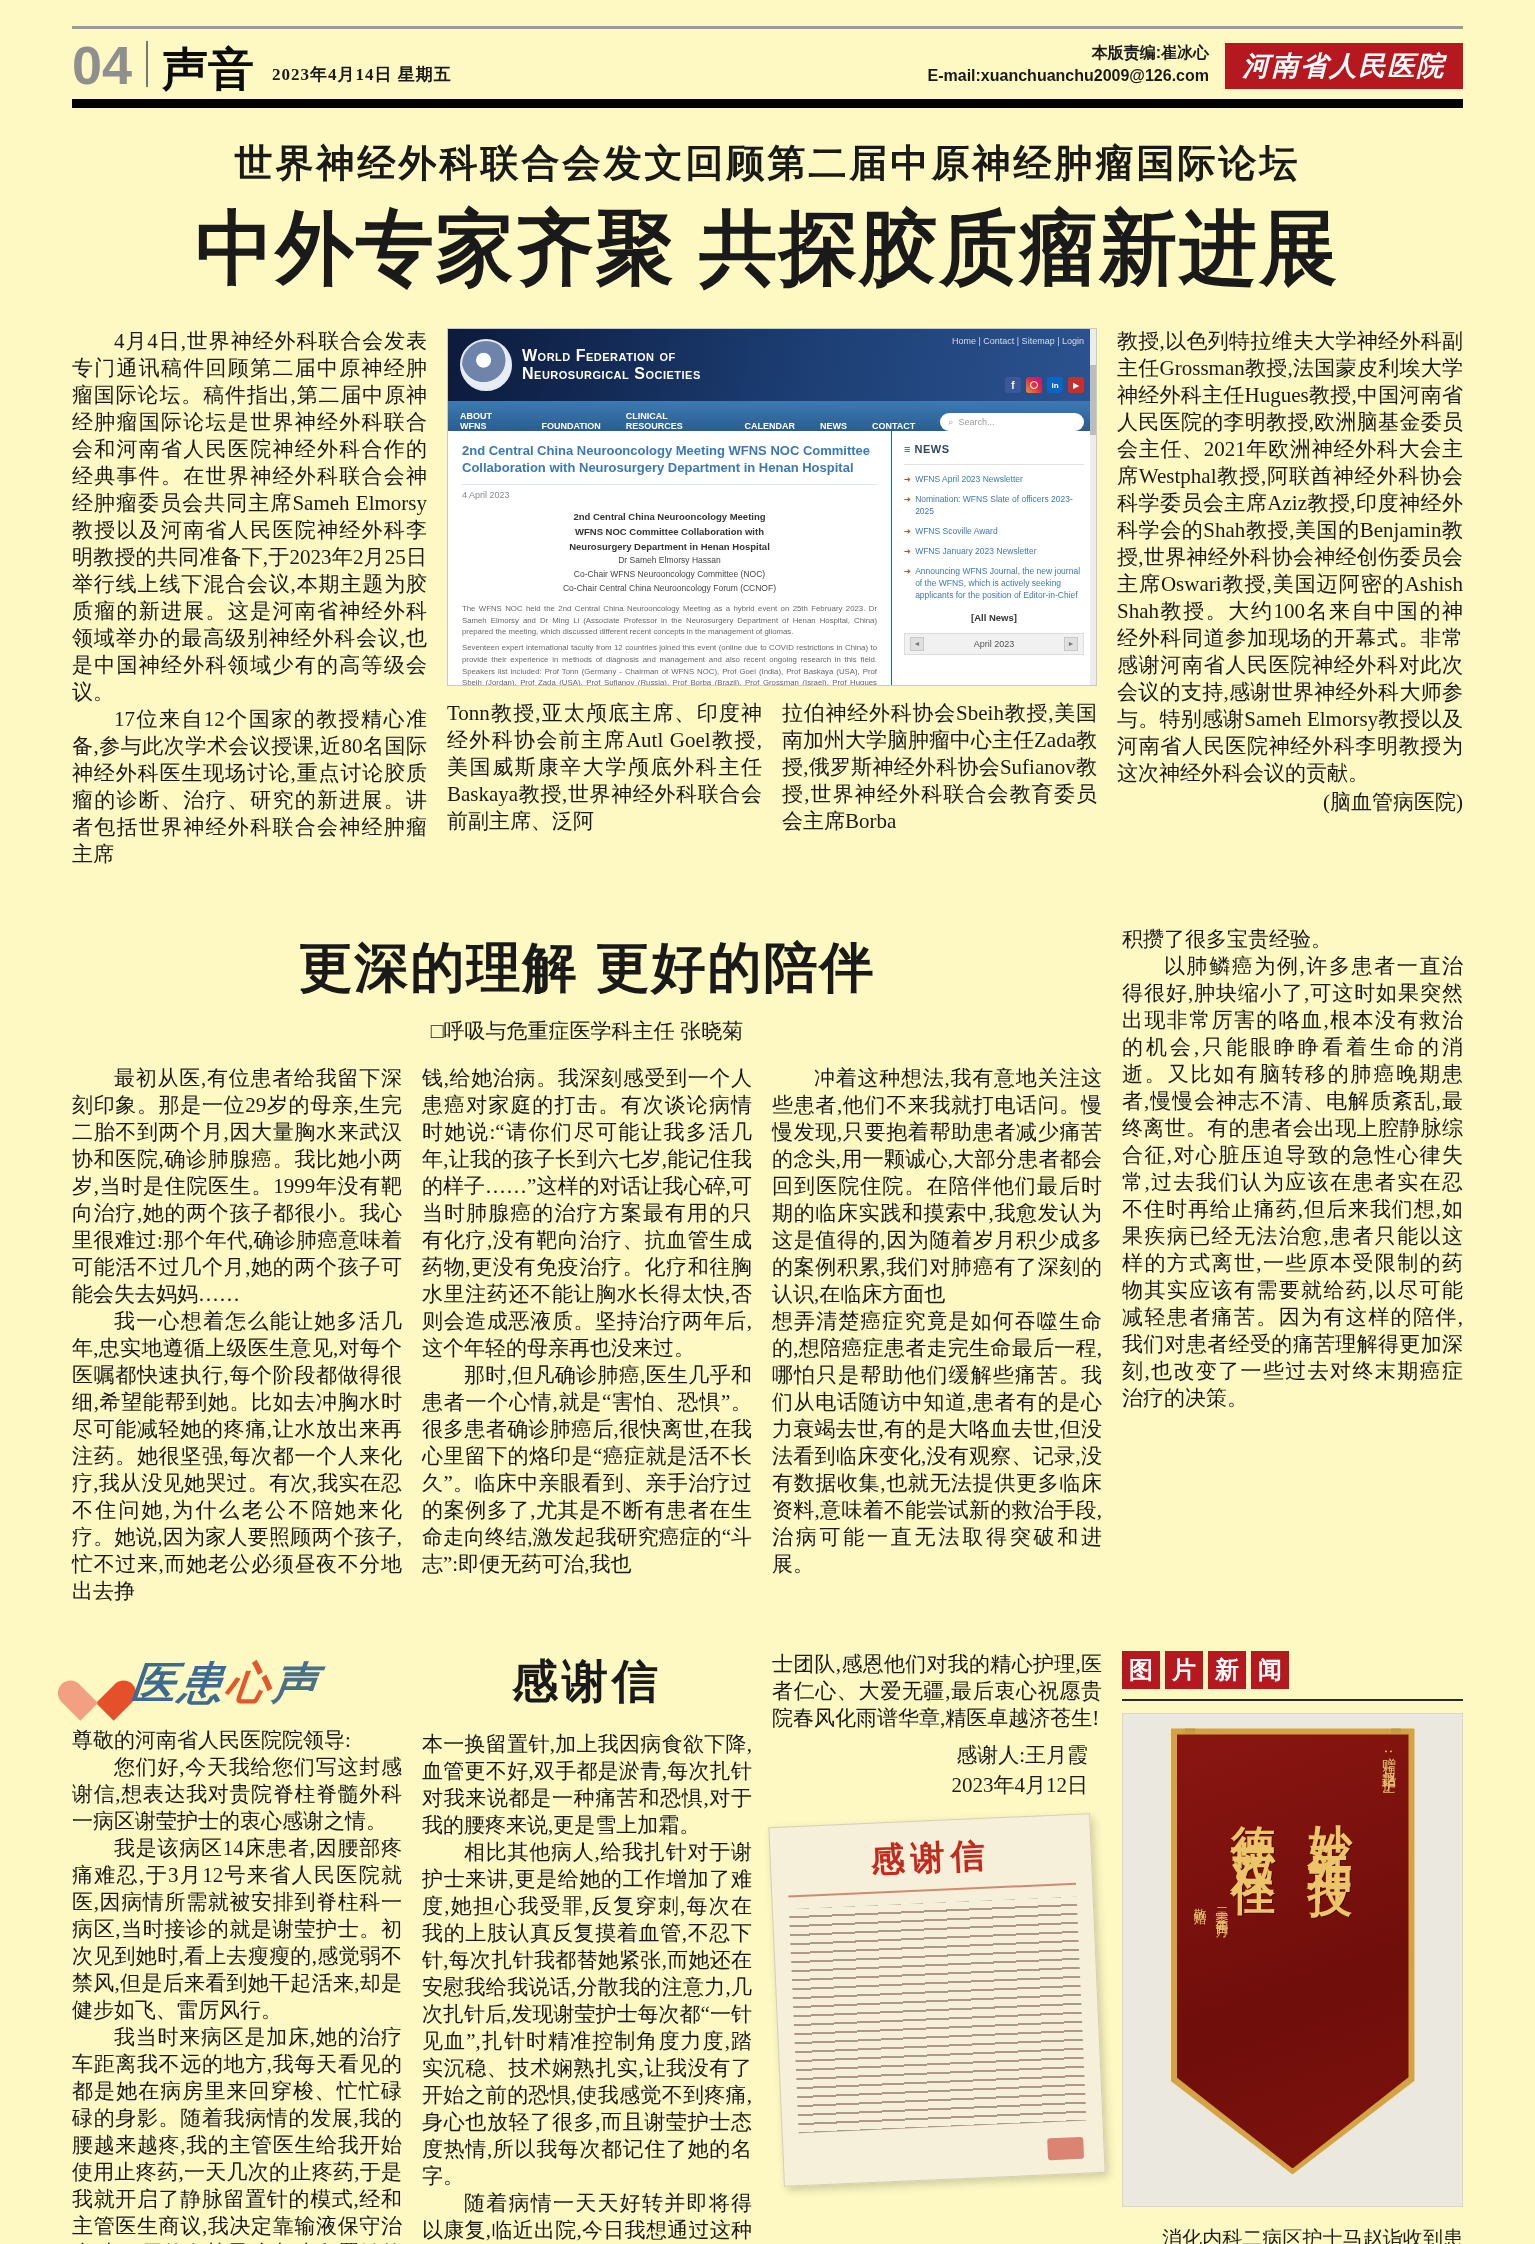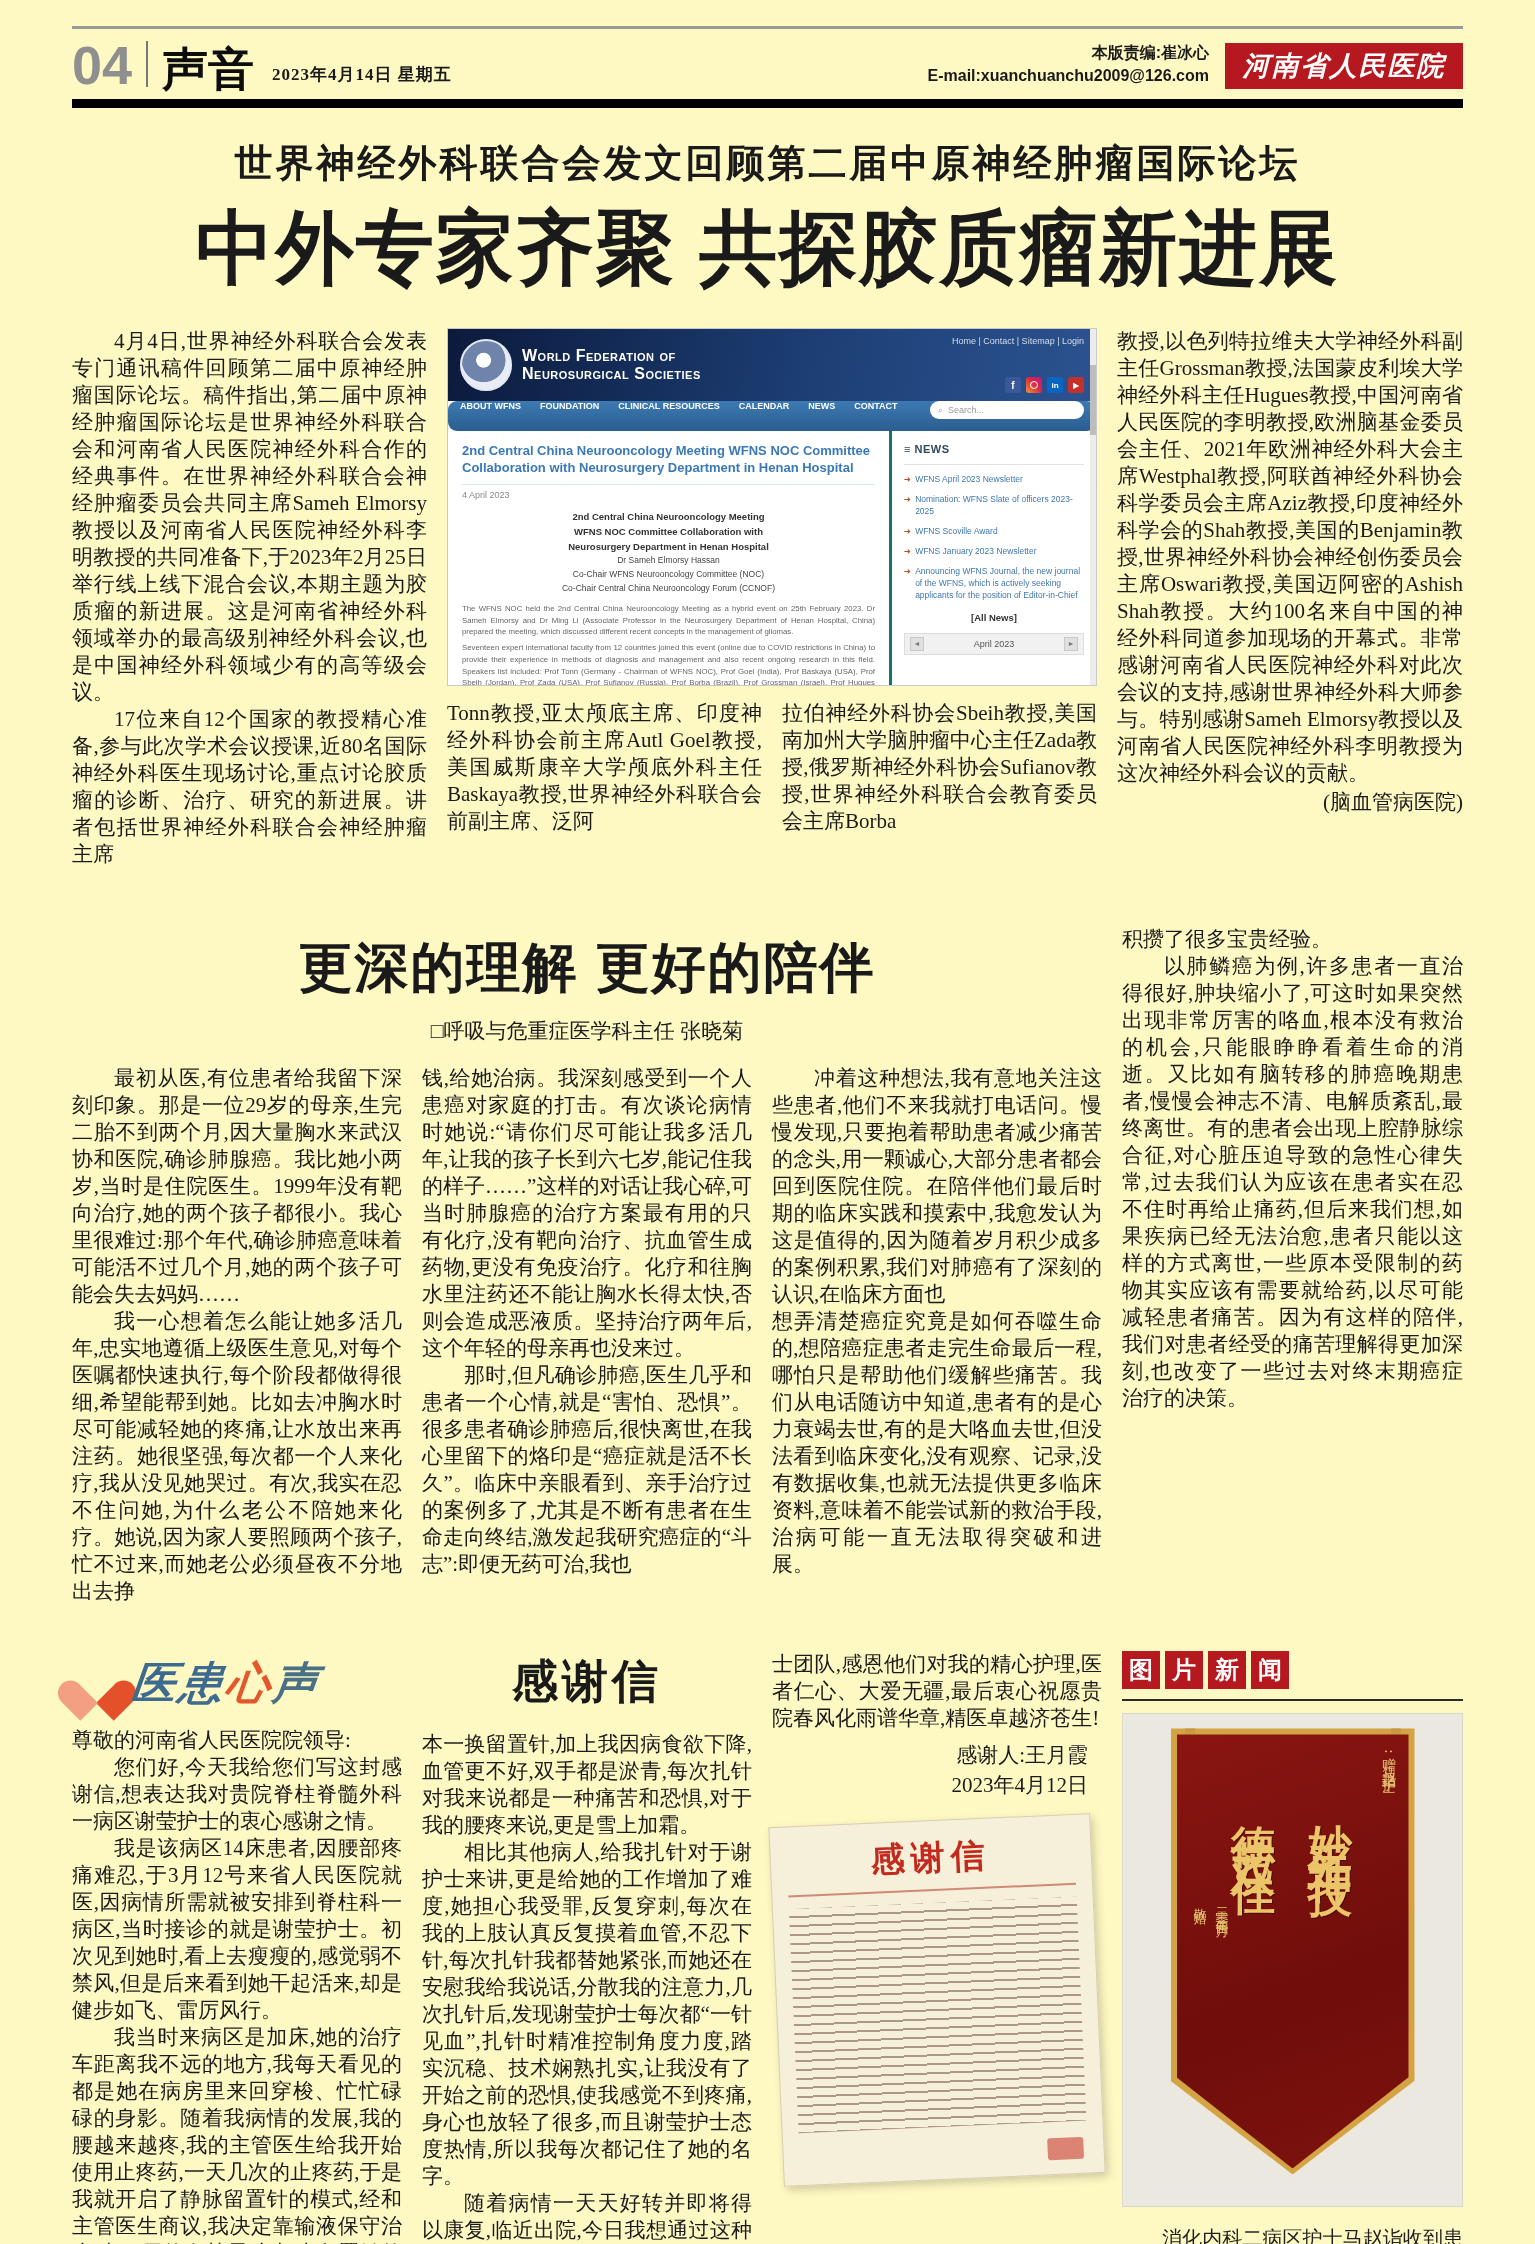--- a/index.html
+++ b/index.html
@@ -34,33 +34,33 @@
   .ws-logo{width:48px;height:48px;border-radius:50%;flex:none;border:2px solid #e3e9f4;background:radial-gradient(circle at 45% 40%,#ffffff 0 18%,#6e84ab 20% 55%,#e8edf5 57%);margin-right:10px;}
   .ws-brand{font-size:16px;font-weight:bold;line-height:1.12;font-variant:small-caps;letter-spacing:.5px;}
   .ws-toplinks{position:absolute;top:7px;right:12px;font-size:9px;color:#d4ddeb;}
   .ws-social{position:absolute;bottom:8px;right:12px;display:flex;gap:5px;}
   .ws-soc{width:16px;height:16px;border-radius:3px;color:#fff;font-size:10px;font-weight:bold;display:flex;align-items:center;justify-content:center;}
   .soc-fb{background:#3b5998;}
   .soc-ig{background:linear-gradient(45deg,#f09433,#dc2743 55%,#bc1888);position:relative;}
   .soc-ig::after{content:"";position:absolute;inset:4px;border:1.5px solid #fff;border-radius:4px;}
   .soc-in{background:#0a66c2;font-size:8px;}
   .soc-yt{background:#c4302b;font-size:8px;}
-  .ws-nav{height:30px;background:linear-gradient(#3d7ab3,#2a5d8f);display:flex;align-items:flex-start;gap:19px;padding:0 12px;color:#fff;font-size:9px;font-weight:bold;flex:none;border-radius:9px;}
+  .ws-nav{height:30px;background:linear-gradient(#3d7ab3,#2a5d8f);display:flex;align-items:flex-end;gap:25px;padding:0 12px;color:#fff;font-size:9px;font-weight:bold;flex:none;}
   .ws-search{margin-left:auto;width:138px;height:18px;background:#fff;border-radius:10px;display:flex;align-items:center;gap:5px;padding:0 8px;color:#9a9a9a;font-size:9px;font-weight:normal;}
   .ws-body{flex:1;display:flex;min-height:0;}
   .ws-main{flex:1;padding:12px 14px 8px;}
   .ws-title{color:#3a79b8;font-size:13px;font-weight:bold;line-height:1.3;}
   .ws-title-rule{height:1px;background:#dde7f1;margin:7px 0 5px;}
   .ws-date{font-size:9px;color:#8a8a8a;margin-bottom:10px;}
   .ws-center{text-align:center;color:#333;}
   .ws-center .hl{font-size:9.5px;font-weight:bold;line-height:1.55;}
   .ws-center .sl{font-size:8.5px;line-height:1.6;color:#444;}
   .ws-paras{margin-top:8px;font-size:7.8px;color:#666;text-align:justify;line-height:1.5;}
   .ws-paras p{margin:0 0 4px;}
-  .ws-side{width:180px;border-left:3px solid #0f766e;padding:12px 12px 0;position:relative;}
+  .ws-side{width:180px;border-left:1px solid #0f766e;padding:12px 12px 0;position:relative;}
   .ws-news-h{font-size:11px;font-weight:bold;color:#33475b;letter-spacing:.5px;}
   .ws-news-rule{height:1px;background:#e2e2e2;margin:9px 0;}
   .ws-news-item{display:flex;gap:4px;font-size:8.5px;color:#3f77ad;line-height:1.4;margin-bottom:8px;}
   .ws-arrow{color:#b3552b;flex:none;}
   .ws-allnews{text-align:center;font-size:9.5px;font-weight:bold;color:#333;margin:10px 0;}
   .ws-cal{background:#f1f1f1;border:1px solid #ddd;height:20px;display:flex;align-items:center;justify-content:space-between;padding:0 5px;font-size:9px;color:#555;}
   .ws-cal .cbtn{width:12px;height:12px;background:#e0e0e0;border:1px solid #c8c8c8;font-size:7px;display:flex;align-items:center;justify-content:center;color:#777;}
   .ws-scroll{position:absolute;top:0;right:0;bottom:0;width:6px;background:#ececec;}
   .ws-thumb{position:absolute;top:36px;right:0;width:6px;height:70px;background:#bdbdbd;}
   

